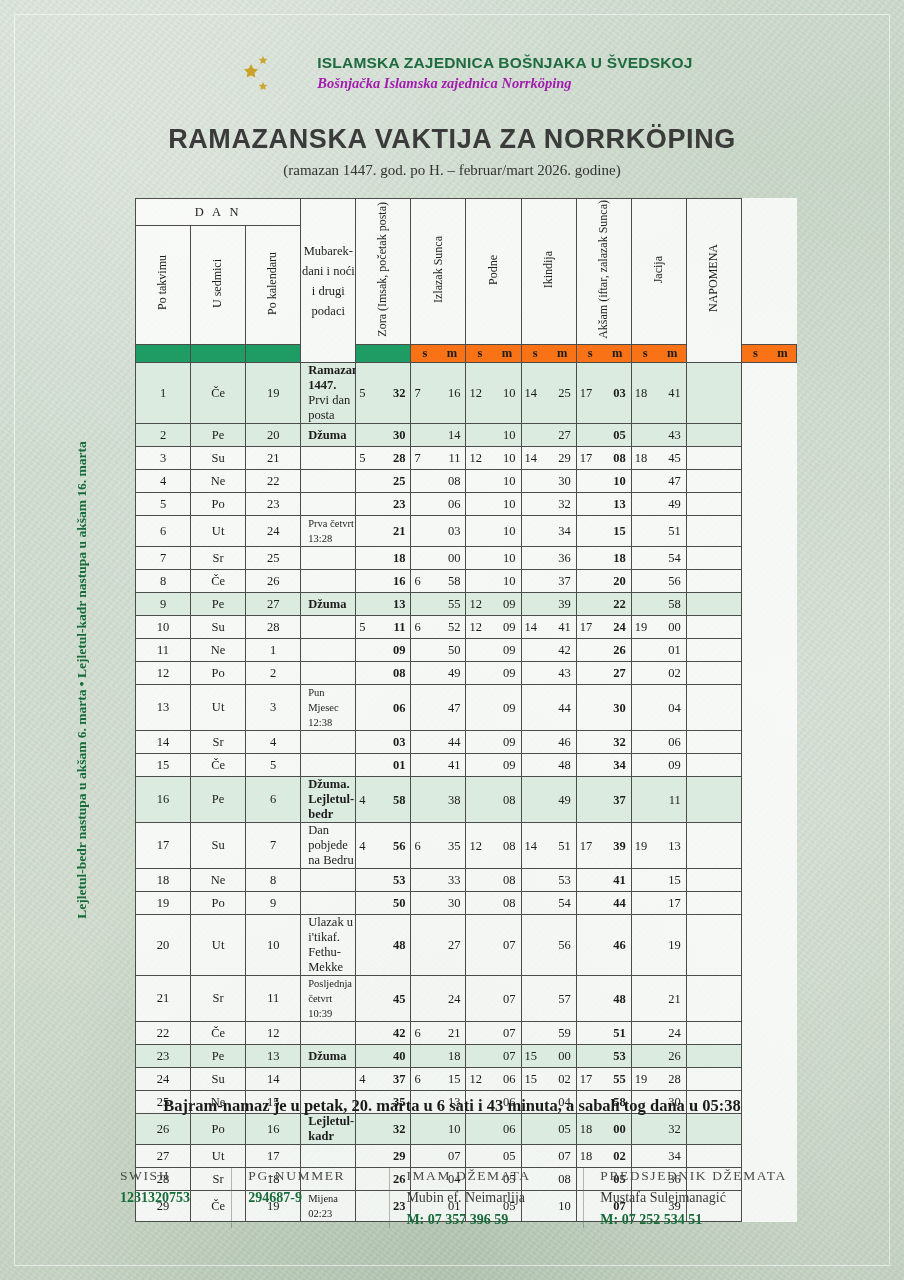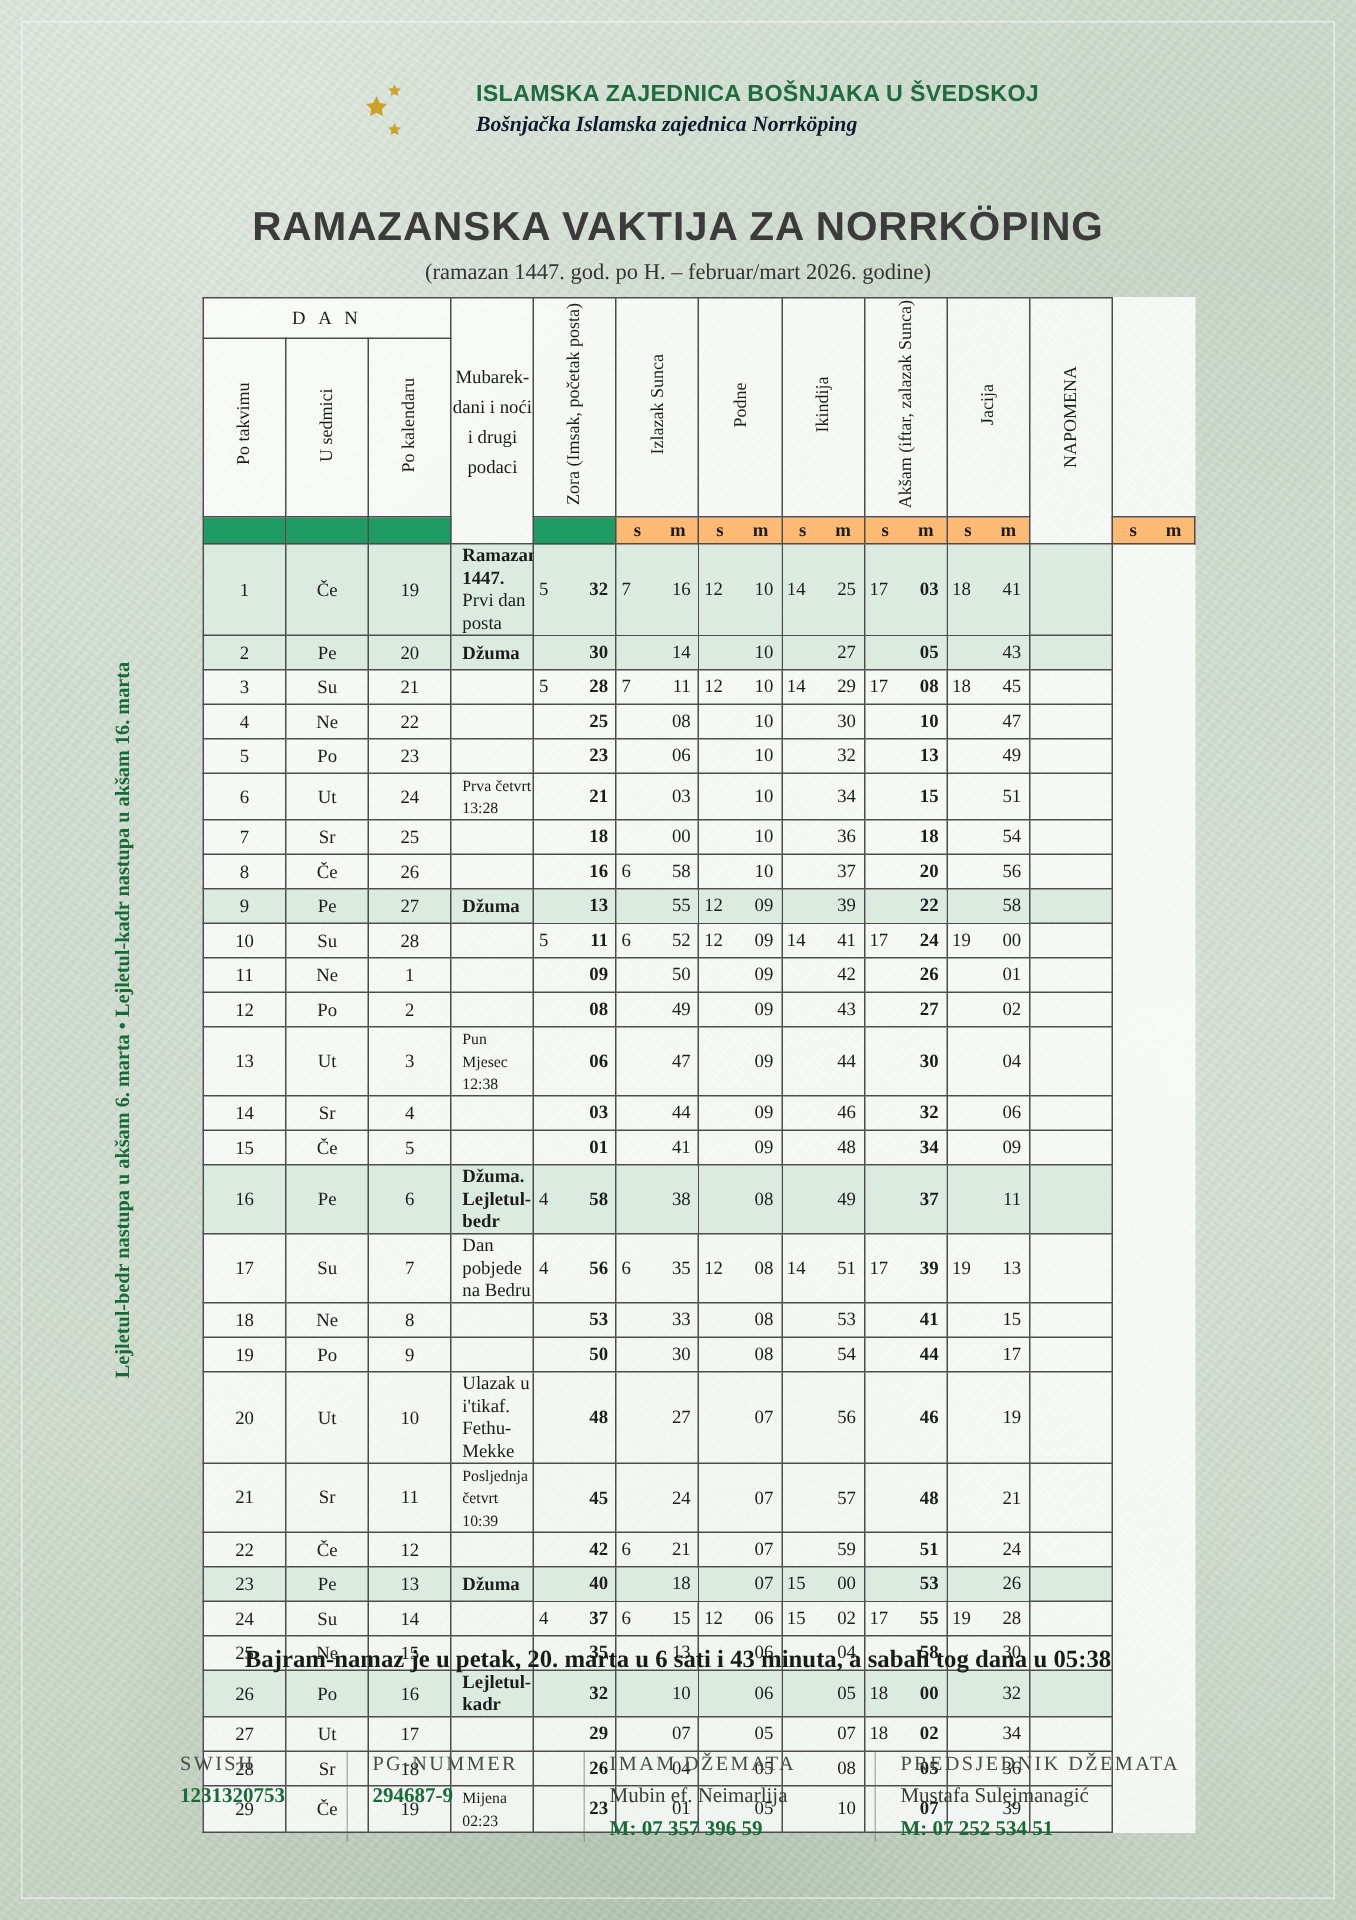--- a/index.html
+++ b/index.html
@@ -67,26 +67,26 @@
     font-weight: bold;
     font-size: 15.5px;
     letter-spacing: 0.2px;
     color: #1d6b3f;
   }
   .org-line2 {
     font-family: "Liberation Serif", serif;
     font-weight: bold;
     font-style: italic;
     font-size: 14.5px;
-    color: #0f172a;
+    color: #a21caf;
     margin-top: 3px;
   }
 
   .title-block {
-    margin-top: 32px;
+    margin-top: 20px;
     text-align: center;
   }
   .main-title {
     font-family: "Liberation Sans", sans-serif;
     font-weight: bold;
     font-size: 27px;
     letter-spacing: 0.6px;
     color: #3b3b3b;
   }
   .subtitle {
@@ -153,21 +153,21 @@
     white-space: nowrap;
     text-align: left;
   }
   .hdr-mubarek {
     height: 144px;
     font-size: 13px;
     line-height: 1.6;
   }
   .sm-row td {
     height: 17px;
-    background: #fdba74;
+    background: #f97316;
     color: #ffffff;
     font-weight: bold;
     font-size: 11px;
   }
   .sm-row td.sm-empty { background: #1f9c63; }
   .sm-cell span { display: inline-block; width: 50%; }
 
   tr.data td { height: 22px; }
   tr.data td.num { width: 26px; }
   tr.data td.wday { width: 34px; }

